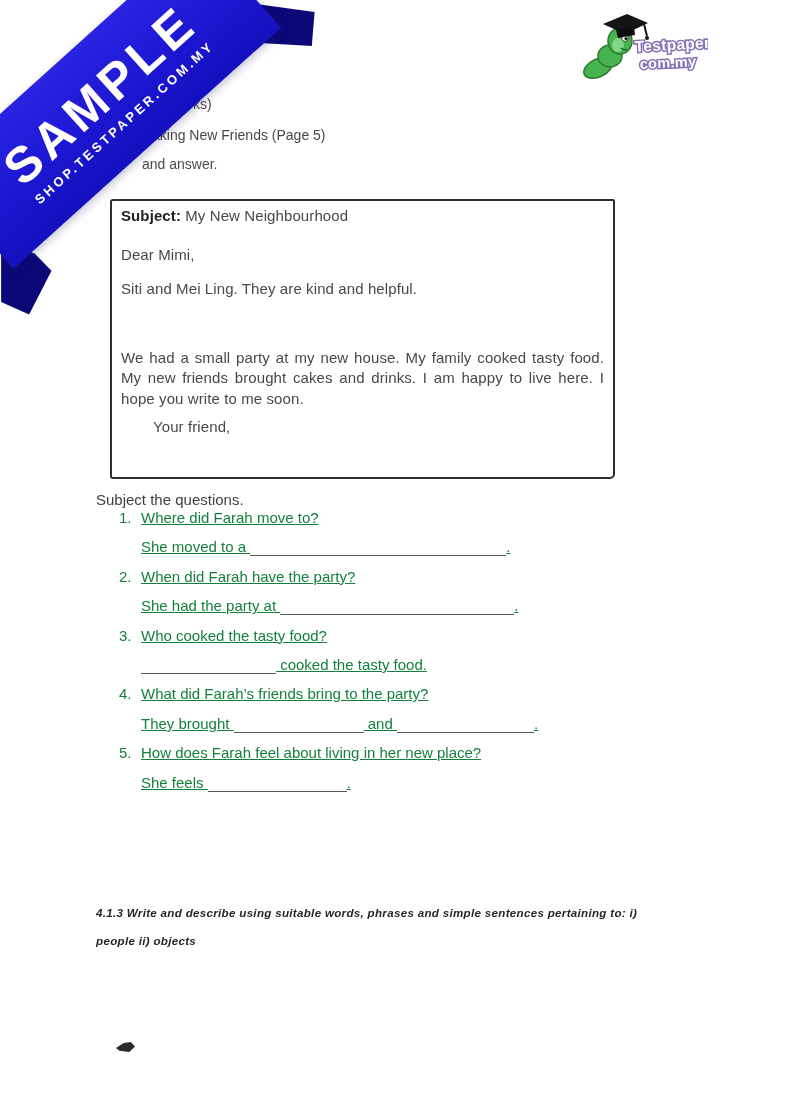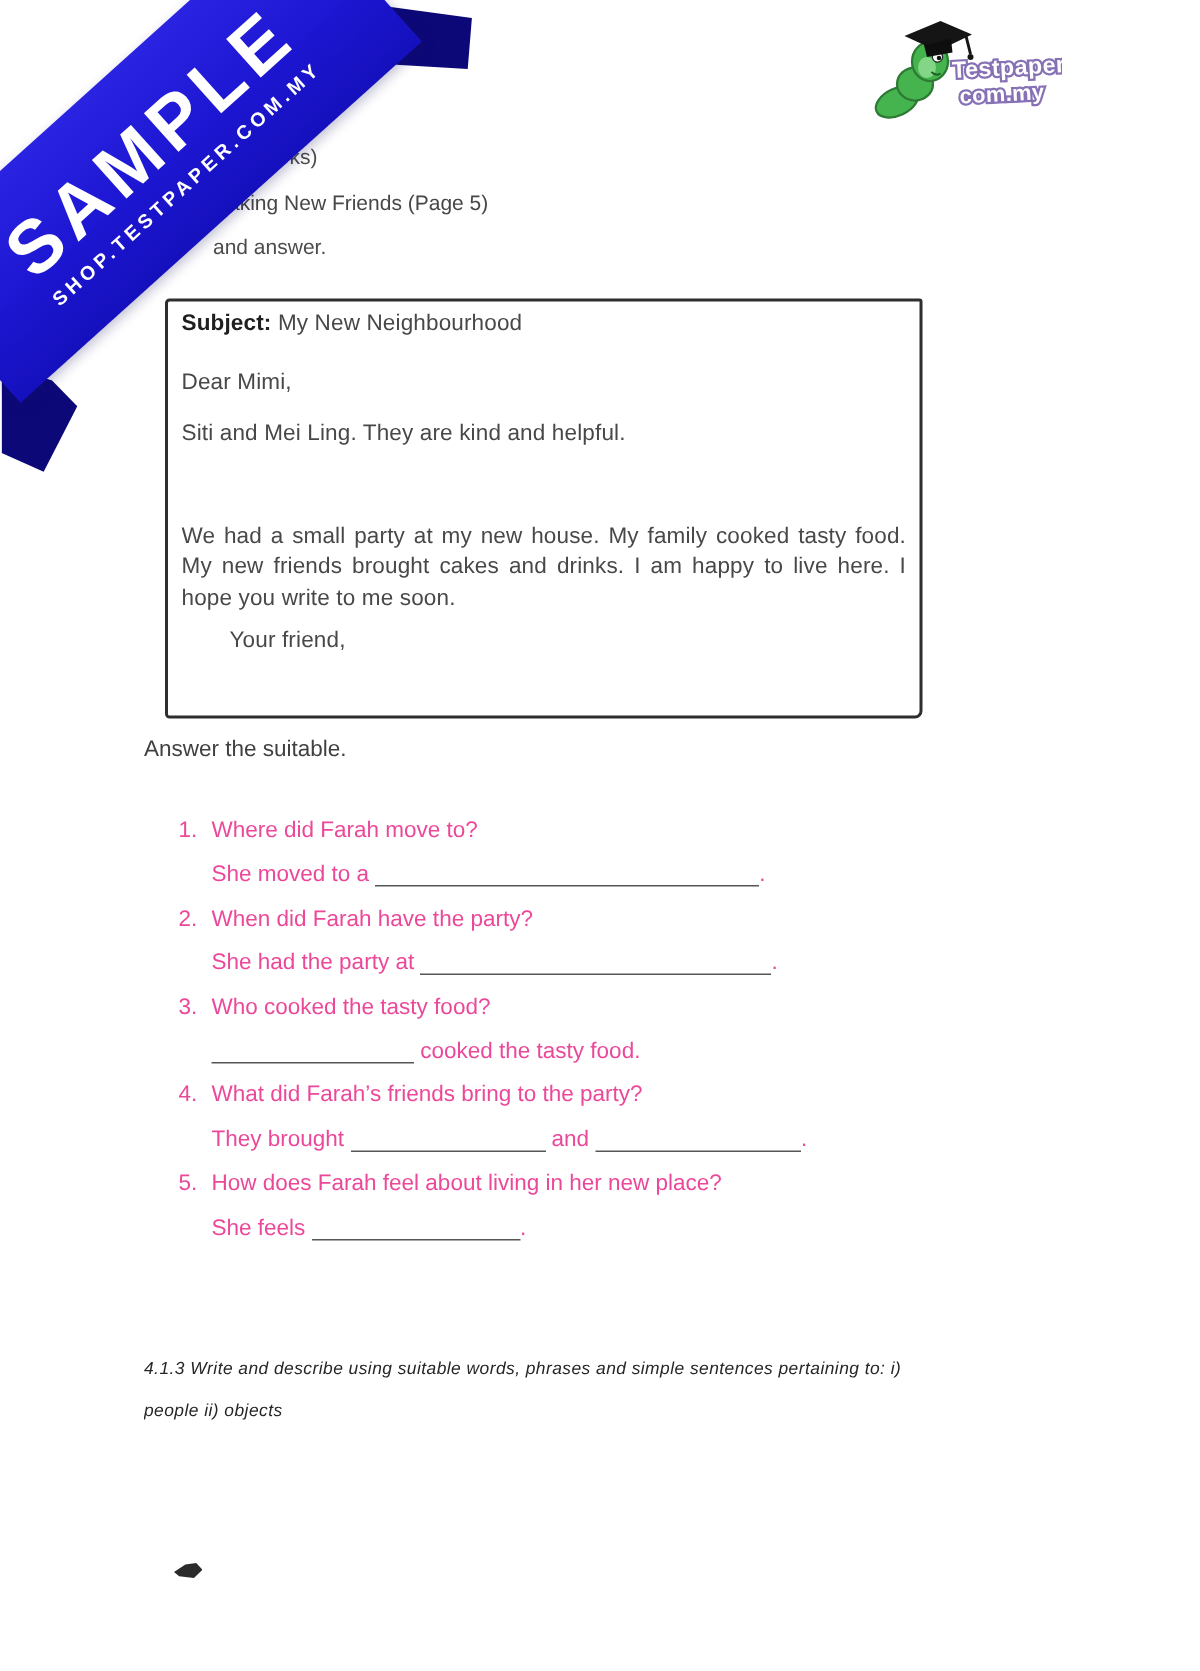--- a/index.html
+++ b/index.html
@@ -26,29 +26,29 @@
   .l-sig{top:236.5px;}
   .subject-label{font-weight:bold;color:#1f1f1f;}
   .para{position:absolute;left:9px;right:9px;}
   .para1{top:77.5px;}
   .para2{top:136.5px;margin-top:10px;}
   .pl{height:20.5px;line-height:20.5px;white-space:normal;overflow:hidden;}
   .stretch{text-align:justify;}
   .stretch::after{content:"";display:inline-block;width:100%;}
   
   .answer-instruction{position:absolute;left:96px;top:491px;font-size:15px;color:#414141;z-index:1;}
-  .questions{position:absolute;left:119px;top:545px;width:620px;font-size:15px;color:#ec4899;z-index:1;}
+  .questions{position:absolute;left:119px;top:509px;width:620px;font-size:15px;color:#15803d;z-index:1;text-decoration:underline;}
   .q-line{height:16px;margin-bottom:13.4px;white-space:pre;}
   .q-num{display:inline-block;width:22px;}
   .a-line{height:16px;margin:0 0 13.4px 22px;white-space:pre;}
   .blank{display:inline-block;height:13px;border-bottom:1.8px solid #565656;vertical-align:-4px;}
   
   .footer{
     position:absolute;left:96px;top:904px;width:611px;z-index:1;
-    font-size:11.6px;font-weight:normal;font-style:italic;color:#262626;letter-spacing:.3px;
+    font-size:11.6px;font-weight:bold;font-style:italic;color:#262626;letter-spacing:.3px;
   }
   .fline{height:17px;line-height:17px;margin-bottom:11px;overflow:hidden;white-space:pre;}
   
   .smudge{
     position:absolute;left:116px;top:1042px;width:19px;height:10px;background:#191919;opacity:.92;
     clip-path:polygon(0 60%,40% 10%,78% 0,100% 45%,70% 100%,18% 88%);z-index:1;
   }
   
   .fold{position:absolute;z-index:5;}
   .fold-top{left:246px;top:0;width:70px;height:48px;
@@ -107,21 +107,21 @@
       <div class="pl">Siti and Mei Ling. They are kind and helpful.</div>
     </div>
     <div class="para para2">
       <div class="pl stretch">We had a small party at my new house. My family cooked tasty food.</div>
       <div class="pl stretch">My new friends brought cakes and drinks. I am happy to live here. I</div>
       <div class="pl">hope you write to me soon.</div>
     </div>
     <div class="lline l-closing">Your friend,</div>
   </div>
 
-  <div class="answer-instruction">Answer the suitable.</div>
+  <div class="answer-instruction">Subject the questions.</div>
   <div class="questions">
       <div class="q-line"><span class="q-num">1.</span><span>Where did Farah move to?</span></div>
       <div class="a-line"><span>She moved to a </span><span class="blank" style="width: 256px;"></span><span>.</span></div>
       <div class="q-line"><span class="q-num">2.</span><span>When did Farah have the party?</span></div>
       <div class="a-line"><span>She had the party at </span><span class="blank" style="width: 234px;"></span><span>.</span></div>
       <div class="q-line"><span class="q-num">3.</span><span>Who cooked the tasty food?</span></div>
       <div class="a-line"><span class="blank" style="width: 135px;"></span><span> cooked the tasty food.</span></div>
       <div class="q-line"><span class="q-num">4.</span><span>What did Farah’s friends bring to the party?</span></div>
       <div class="a-line"><span>They brought </span><span class="blank" style="width: 130px;"></span><span> and </span><span class="blank" style="width: 137px;"></span><span>.</span></div>
       <div class="q-line"><span class="q-num">5.</span><span>How does Farah feel about living in her new place?</span></div>

